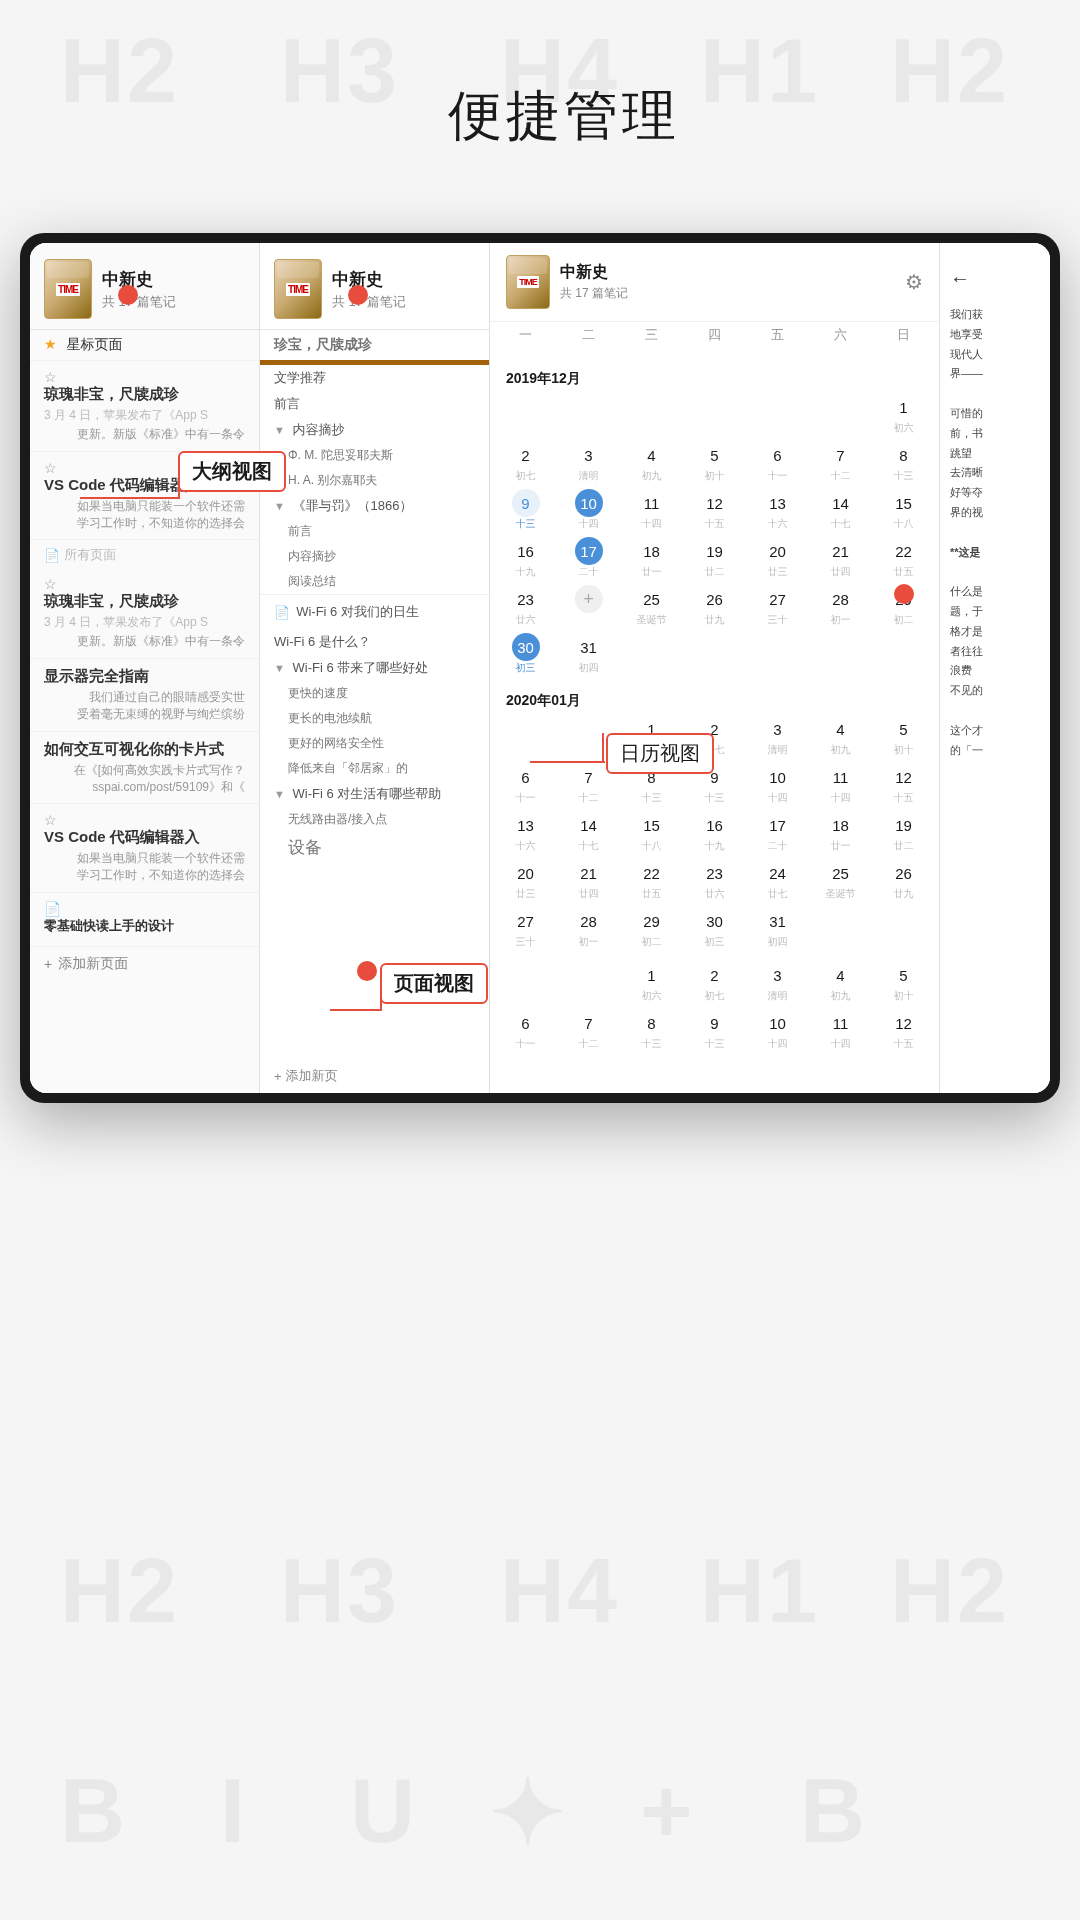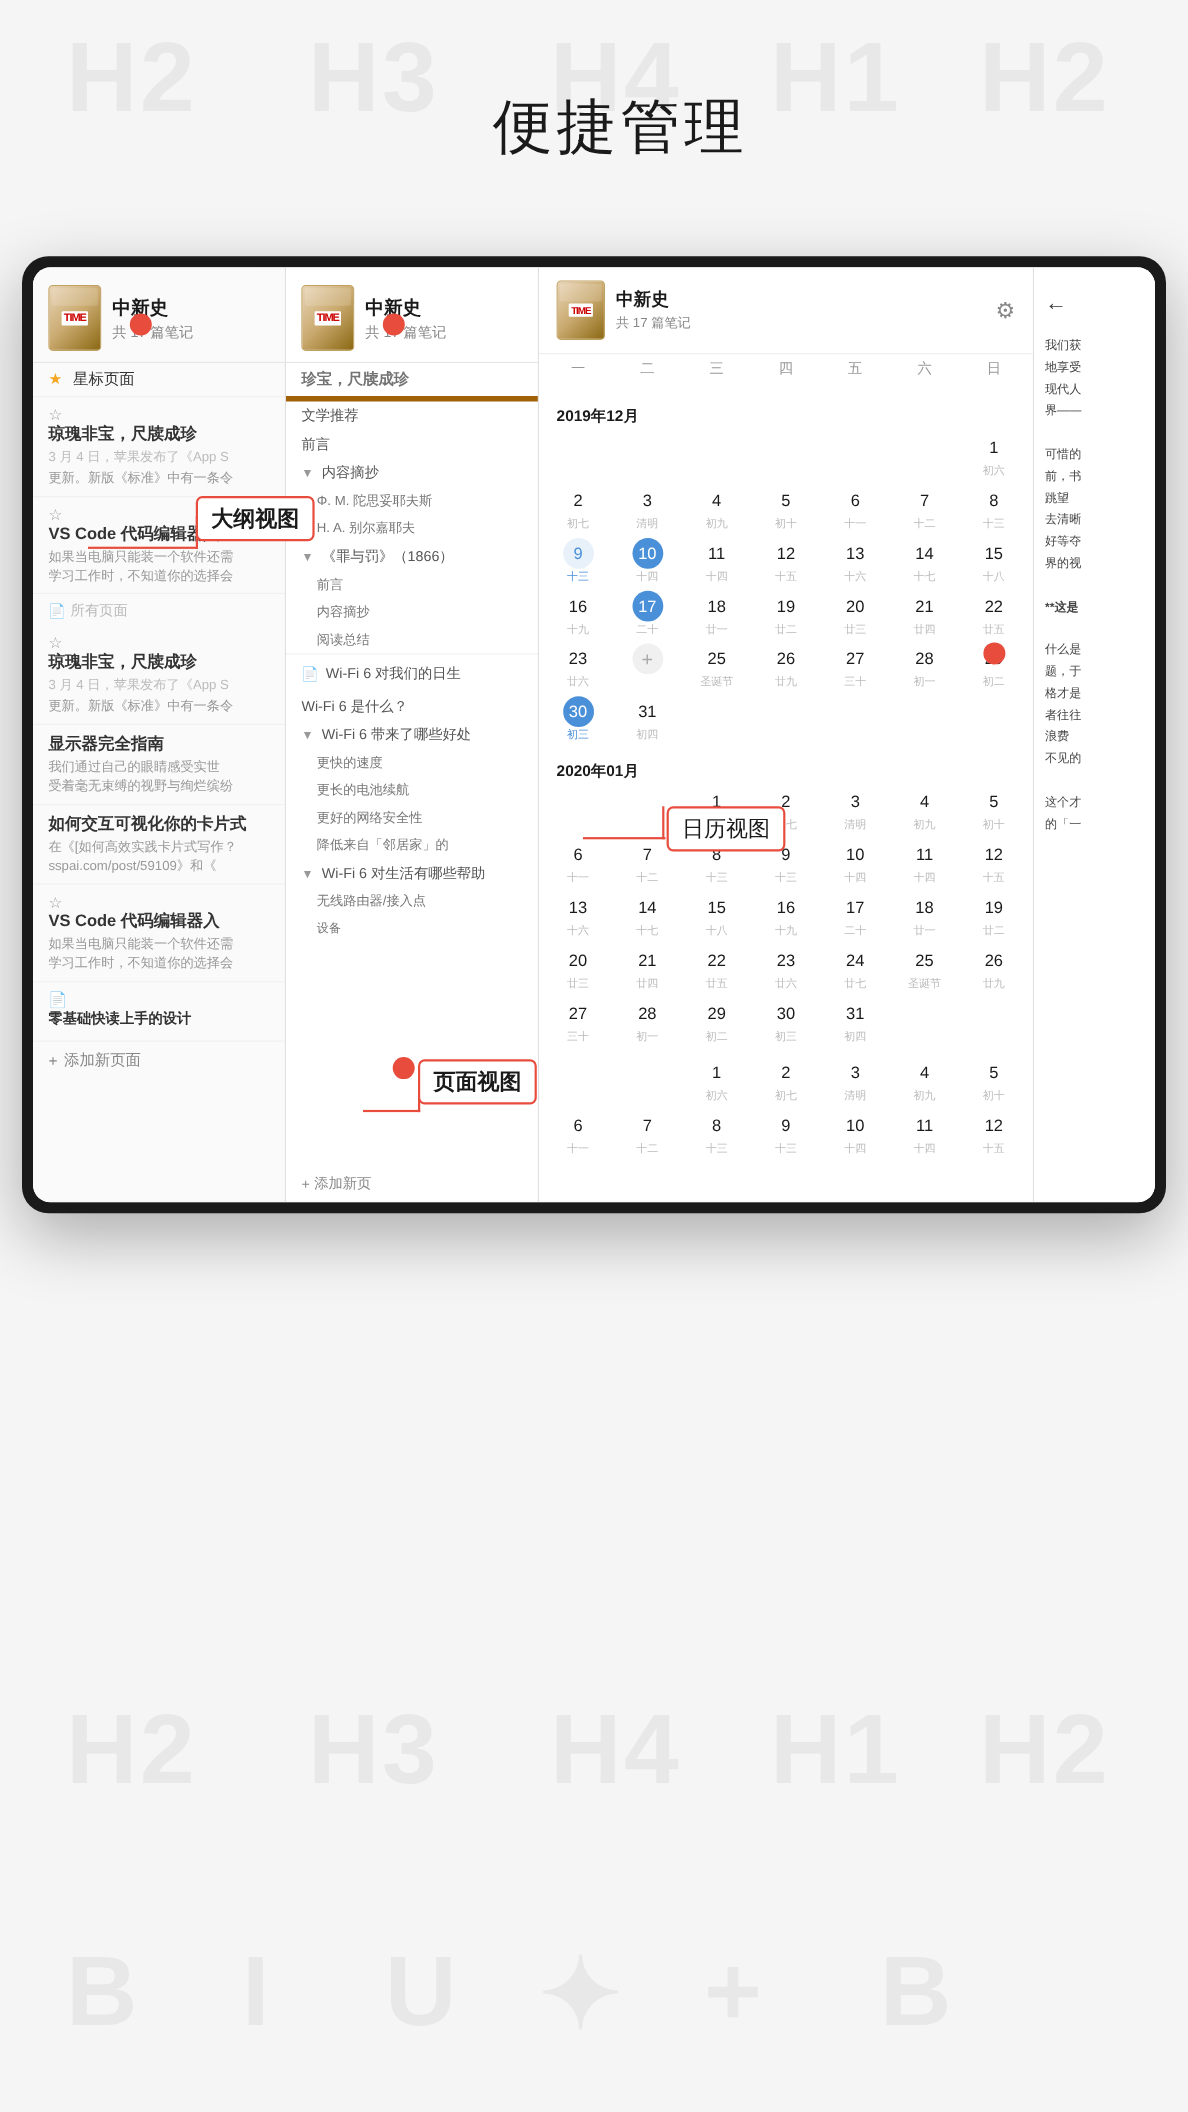--- a/index.html
+++ b/index.html
@@ -162,20 +162,21 @@
       font-weight: 600;
       display: block;
       margin-bottom: 3px;
     }
     .section-item p {
       font-size: 12px;
       color: #999;
       line-height: 1.4;
       overflow: hidden;
       display: -webkit-box;
+      text-align: right;
       -webkit-line-clamp: 2;
       -webkit-box-orient: vertical;
     }
     .section-item.highlight strong { color: #333; font-weight: 700; }
     .section-meta {
       font-size: 12px;
       color: #bbb;
       margin-bottom: 2px;
     }
     .separator-item {
@@ -485,21 +486,21 @@
             <span>Wi-Fi 6 对我们的日生</span>
           </div>
           <div style="padding:4px 14px;font-size:13px;color:#555;">Wi-Fi 6 是什么？</div>
           <div style="padding:4px 14px;font-size:13px;color:#555;"><span class="collapse-icon">▼</span> Wi-Fi 6 带来了哪些好处</div>
           <div style="padding:4px 28px;font-size:12px;color:#777;">更快的速度</div>
           <div style="padding:4px 28px;font-size:12px;color:#777;">更长的电池续航</div>
           <div style="padding:4px 28px;font-size:12px;color:#777;">更好的网络安全性</div>
           <div style="padding:4px 28px;font-size:12px;color:#777;">降低来自「邻居家」的</div>
           <div style="padding:4px 14px;font-size:13px;color:#555;"><span class="collapse-icon">▼</span> Wi-Fi 6 对生活有哪些帮助</div>
           <div style="padding:4px 28px;font-size:12px;color:#777;">无线路由器/接入点</div>
-          <div style="padding:4px 28px;font-size:11px;color:#777;">设备</div>
+          <div style="padding:4px 28px;font-size:17px;color:#777;">设备</div>
 
           <div style="position:absolute;top:718px;left:327px;width:20px;height:20px;background:#e74c3c;border-radius:50%;z-index:30;"></div>
 
           <div style="padding:8px 14px;font-size:13px;color:#888;display:flex;align-items:center;gap:4px;margin-top:auto;">
             <span>+</span>
             <span>添加新页</span>
           </div>
         </div>
 
         <div class="panel-calendar">

